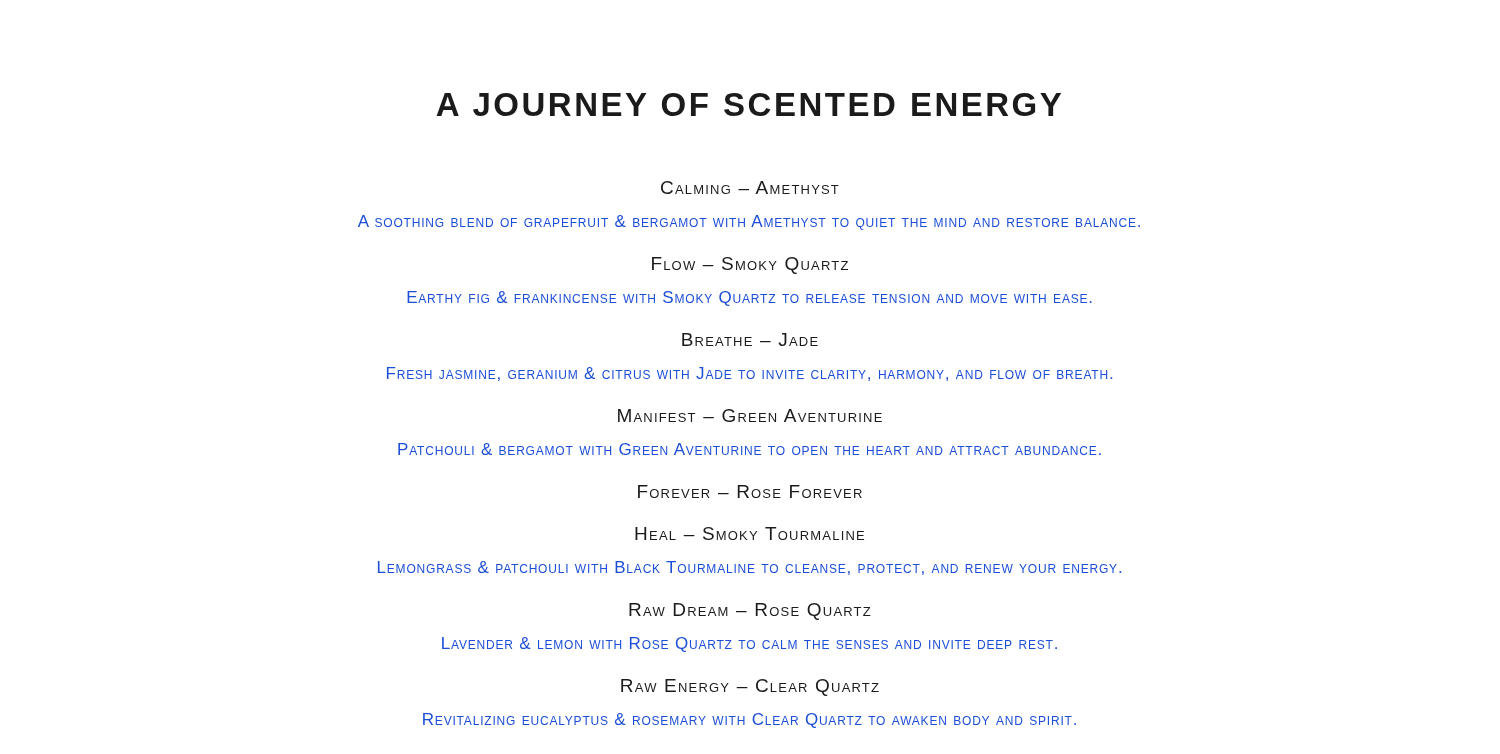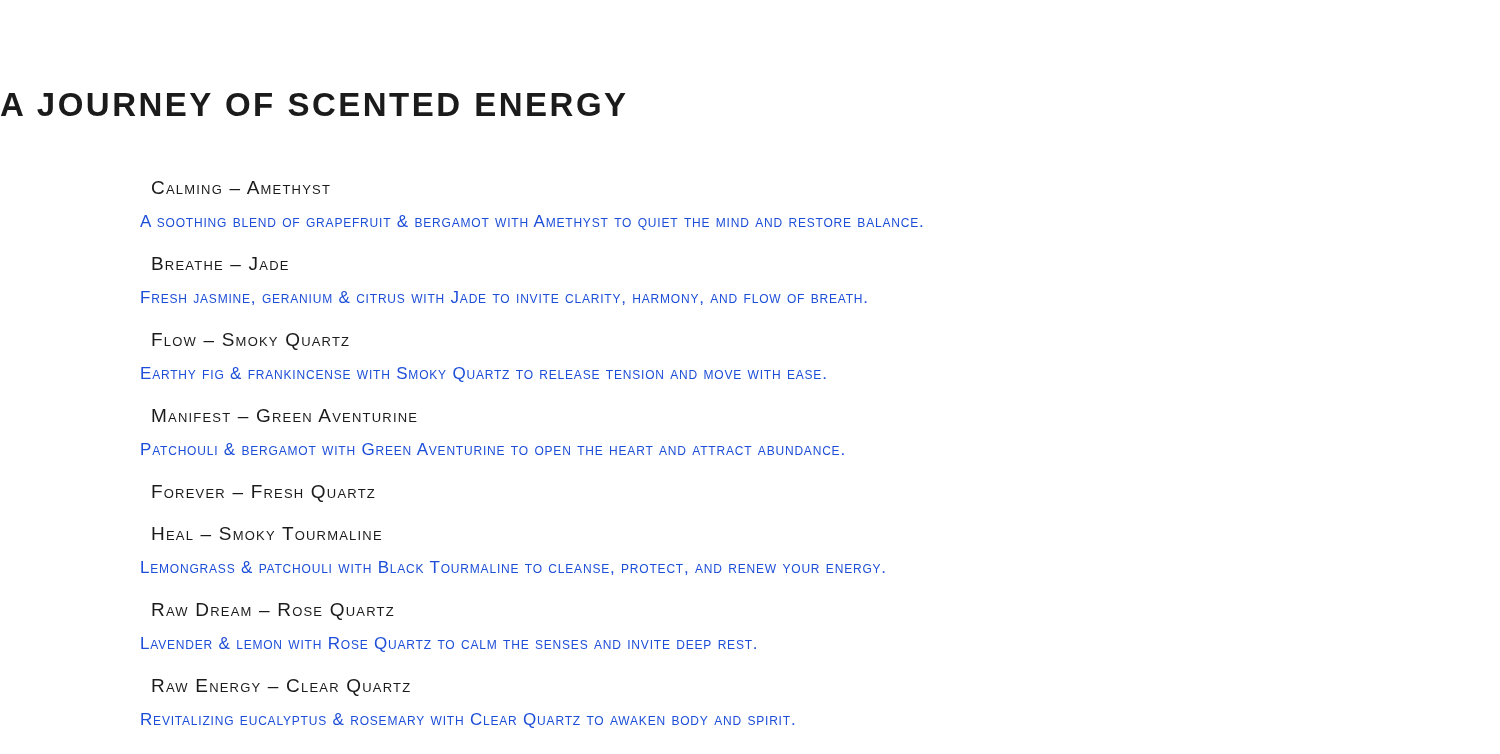--- a/index.html
+++ b/index.html
@@ -10,20 +10,21 @@
   body {
     width: 1500px;
     height: 754px;
     overflow: hidden;
     font-family: "Liberation Sans", sans-serif;
     color: #1b1b1b;
   }
   main {
     width: 1500px;
     padding-top: 86px;
+    text-align: center;
   }
   h1.page-title {
     margin: 0 0 52px 0;
     font-size: 33px;
     font-weight: bold;
     letter-spacing: 2.5px;
     color: #1b1b1b;
     font-family: "Liberation Sans", sans-serif;
   }
   section.scent {
@@ -54,36 +55,36 @@
 <main>
   <h1 class="page-title">A JOURNEY OF SCENTED ENERGY</h1>
   <div id="sections">
   <section class="scent">
     <h2 class="scent-heading">Calming – Amethyst</h2>
     <p class="scent-desc">A soothing blend of grapefruit &amp; bergamot with Amethyst to quiet the mind and restore balance.</p>
   </section>
 
 
   <section class="scent">
-    <h2 class="scent-heading">Breathe – Jade</h2>
-    <p class="scent-desc">Fresh jasmine, geranium &amp; citrus with Jade to invite clarity, harmony, and flow of breath.</p>
+    <h2 class="scent-heading">Flow – Smoky Quartz</h2>
+    <p class="scent-desc">Earthy fig &amp; frankincense with Smoky Quartz to release tension and move with ease.</p>
   </section>
 
   <section class="scent">
-    <h2 class="scent-heading">Flow – Smoky Quartz</h2>
-    <p class="scent-desc">Earthy fig &amp; frankincense with Smoky Quartz to release tension and move with ease.</p>
+    <h2 class="scent-heading">Breathe – Jade</h2>
+    <p class="scent-desc">Fresh jasmine, geranium &amp; citrus with Jade to invite clarity, harmony, and flow of breath.</p>
   </section>
 
   <section class="scent">
     <h2 class="scent-heading">Manifest – Green Aventurine</h2>
     <p class="scent-desc">Patchouli &amp; bergamot with Green Aventurine to open the heart and attract abundance.</p>
   </section>
 
   <section class="scent">
-    <h2 class="scent-heading">Forever – Fresh Quartz</h2>
+    <h2 class="scent-heading">Forever – Rose Forever</h2>
   </section>
 
   <section class="scent">
     <h2 class="scent-heading">Heal – Smoky Tourmaline</h2>
     <p class="scent-desc">Lemongrass &amp; patchouli with Black Tourmaline to cleanse, protect, and renew your energy.</p>
   </section>
 
   <section class="scent">
     <h2 class="scent-heading">Raw Dream – Rose Quartz</h2>
     <p class="scent-desc">Lavender &amp; lemon with Rose Quartz to calm the senses and invite deep rest.</p>

